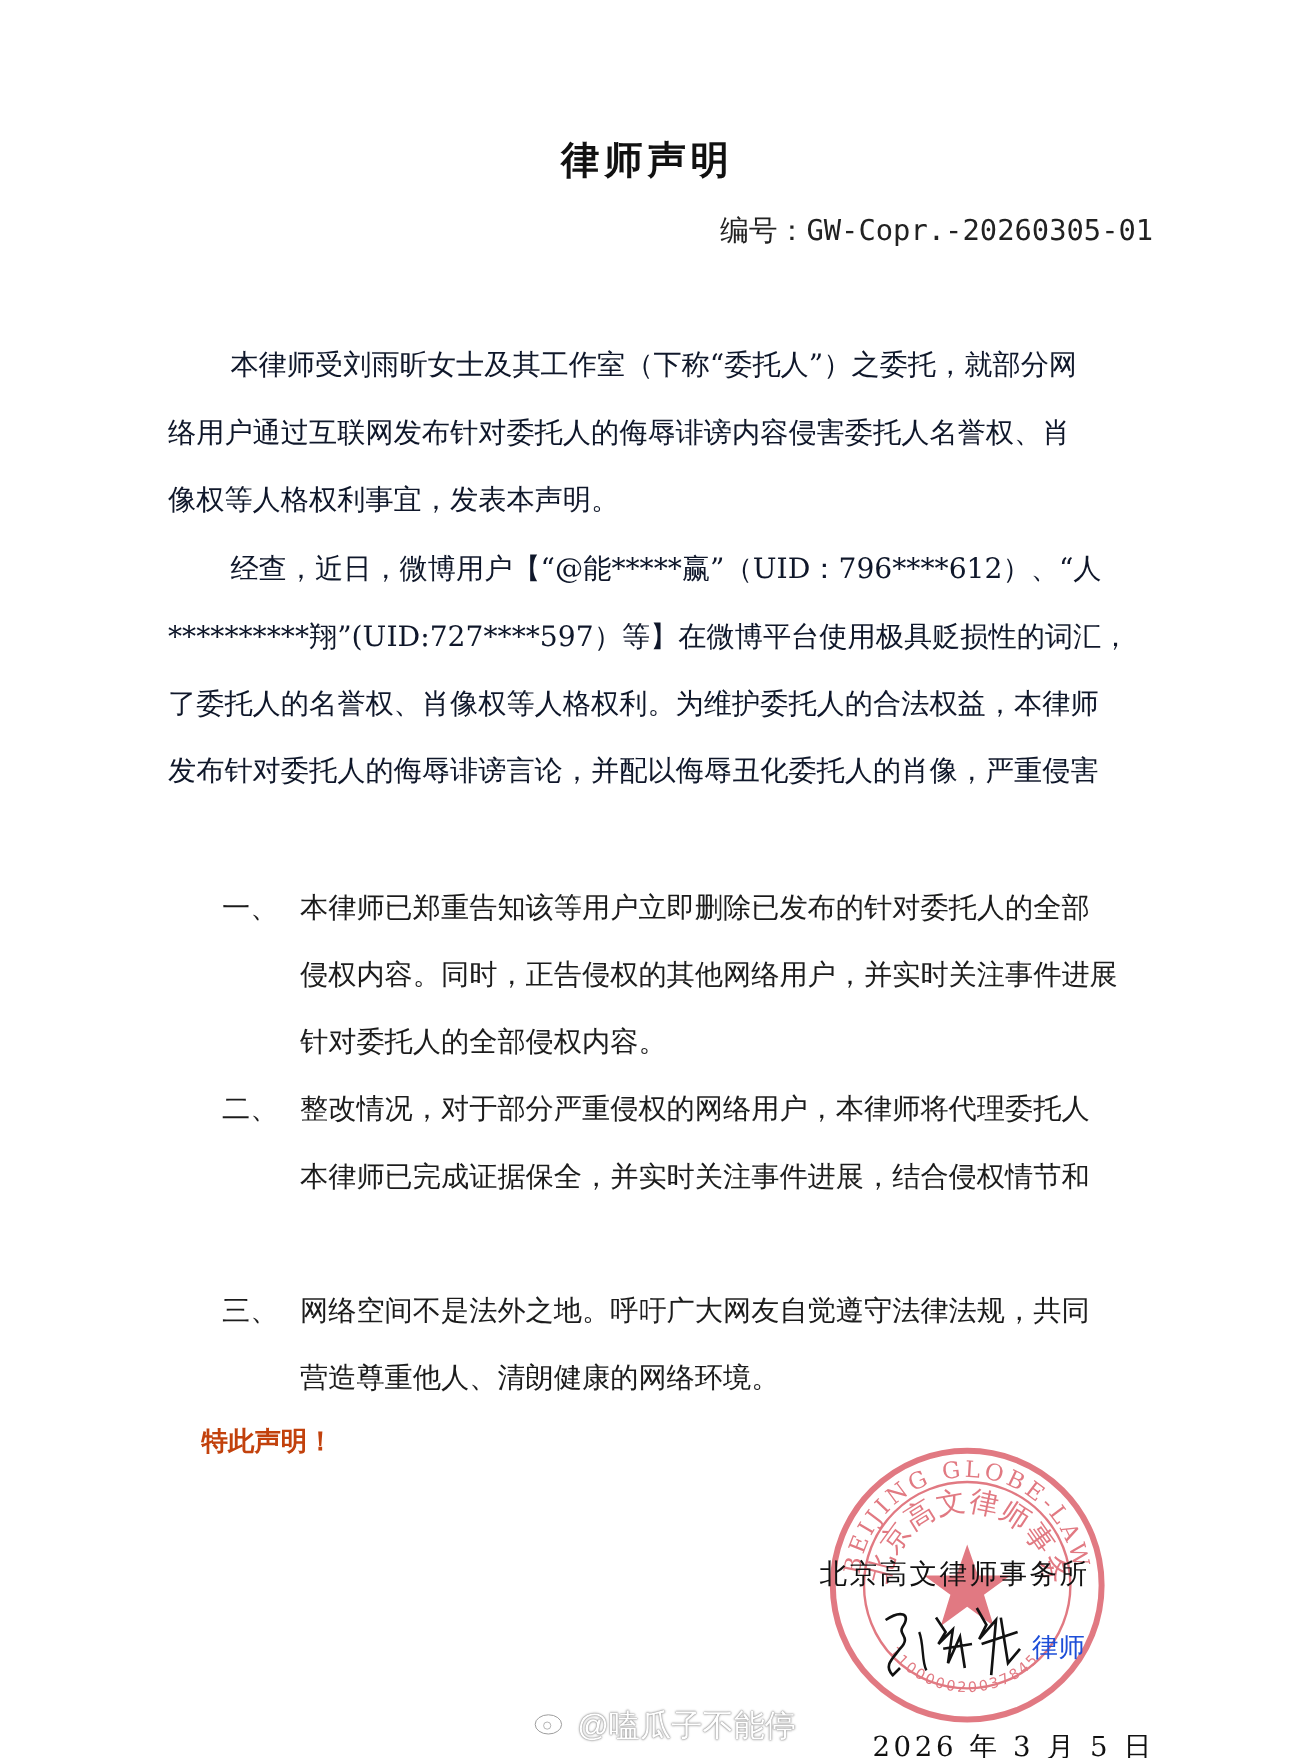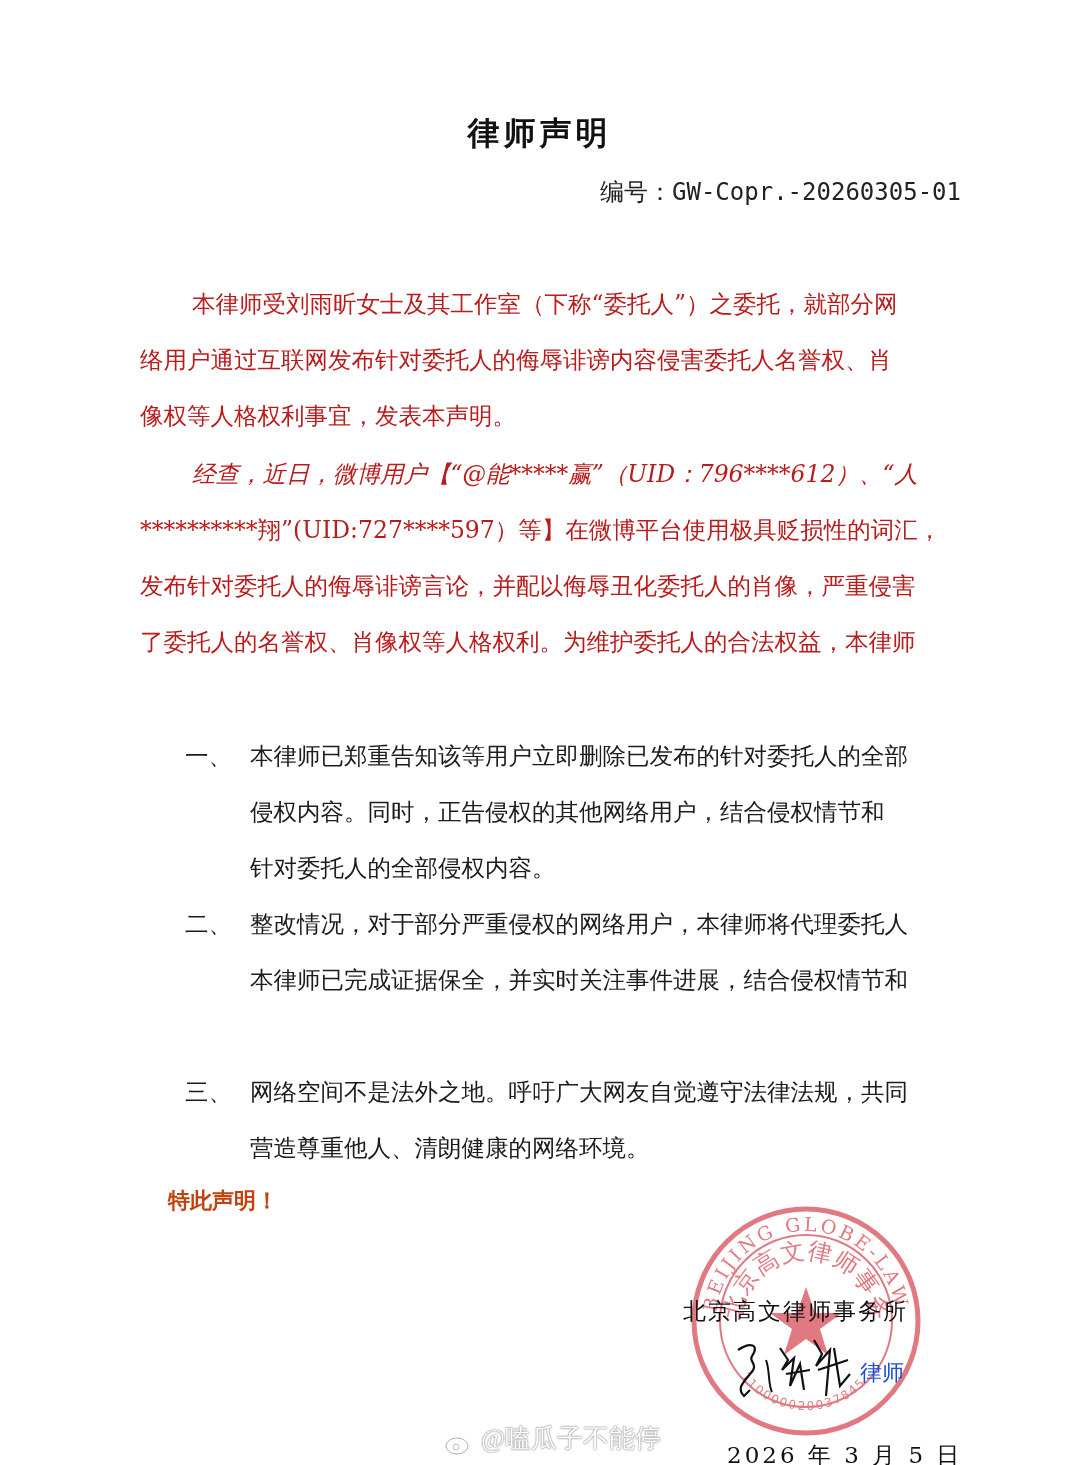--- a/index.html
+++ b/index.html
@@ -13,21 +13,21 @@
     text-align: center; font-family: Liberation Sans, sans-serif;
     font-weight: bold; font-size: 32px; letter-spacing: 4px; color: #111;
   }
   .docno {
     position: absolute; left: 600px; top: 176px;
     font-size: 24px; font-family: "DejaVu Sans Mono", "Liberation Mono", monospace;
     color: #222; letter-spacing: 0px;
   }
   .para {
     position: absolute; left: 140px; width: 815px;
-    font-size: 23.5px; line-height: 56px; color: #b91c1c;
+    font-size: 23.5px; line-height: 56px; color: #0f172a;
     text-align: justify; text-align-last: left;
   }
   .para .line { display: block; white-space: nowrap; }
   .item {
     position: absolute; left: 185px; width: 775px;
     font-size: 23.5px; line-height: 56px; color: #1c1c1c;
   }
   .item .num { position: absolute; left: 0; top: 0; }
   .item .body { position: absolute; left: 65px; width: 710px; }
   .item .body .line { display: block; white-space: nowrap; }
@@ -48,53 +48,53 @@
   }
   .seal {
     position: absolute; left: 690px; top: 1205px; width: 232px; height: 232px; z-index: 2;
     opacity: 0.78;
   }
   .signature {
     position: absolute; left: 730px; top: 1330px; width: 130px; height: 80px; z-index: 4;
   }
   .watermark {
     position: absolute; left: 445px; top: 1421px; z-index: 5;
-    display: flex; align-items: flex-end; gap: 6px;
-    font-family: Liberation Serif, serif; font-size: 26px; color: #ffffff;
+    display: flex; align-items: flex-start; gap: 6px;
+    font-family: Liberation Sans, sans-serif; font-size: 26px; color: #ffffff;
     text-shadow: 0 0 2px #888, 0 0 1px #666;
   }
   .watermark svg { display: block; }
 </style>
 </head>
 <body>
 
 <div>
 
   <div class="title">律师声明</div>
 
   <div class="docno"><span>编号：</span><span>GW-Copr.-20260305-01</span></div>
 
   <div class="para" style="top:276px;">
     <span class="line" style="padding-left:52px;">本律师受刘雨昕女士及其工作室（下称“委托人”）之委托，就部分网</span>
     <span class="line">络用户通过互联网发布针对委托人的侮辱诽谤内容侵害委托人名誉权、肖</span>
     <span class="line">像权等人格权利事宜，发表本声明。</span>
   </div>
 
   <div class="para" style="top:446px;">
-    <span class="line" style="padding-left:52px;font-style:italic;">经查，近日，微博用户【“@能*****赢”（UID：796****612）、“人</span>
+    <span class="line" style="padding-left:52px;">经查，近日，微博用户【“@能*****赢”（UID：796****612）、“人</span>
     <span class="line">**********翔”(UID:727****597）等】在微博平台使用极具贬损性的词汇，</span>
+    <span class="line">了委托人的名誉权、肖像权等人格权利。为维护委托人的合法权益，本律师</span>
     <span class="line">发布针对委托人的侮辱诽谤言论，并配以侮辱丑化委托人的肖像，严重侵害</span>
-    <span class="line">了委托人的名誉权、肖像权等人格权利。为维护委托人的合法权益，本律师</span>
   </div>
 
   <div class="item" style="top:728px;">
     <span class="num">一、</span>
     <div class="body">
       <span class="line">本律师已郑重告知该等用户立即删除已发布的针对委托人的全部</span>
-      <span class="line">侵权内容。同时，正告侵权的其他网络用户，结合侵权情节和</span>
+      <span class="line">侵权内容。同时，正告侵权的其他网络用户，并实时关注事件进展</span>
       <span class="line">针对委托人的全部侵权内容。</span>
     </div>
   </div>
 
   <div class="item" style="top:896px;">
     <span class="num">二、</span>
     <div class="body">
       <span class="line">整改情况，对于部分严重侵权的网络用户，本律师将代理委托人</span>
       <span class="line">本律师已完成证据保全，并实时关注事件进展，结合侵权情节和</span>
     </div>

